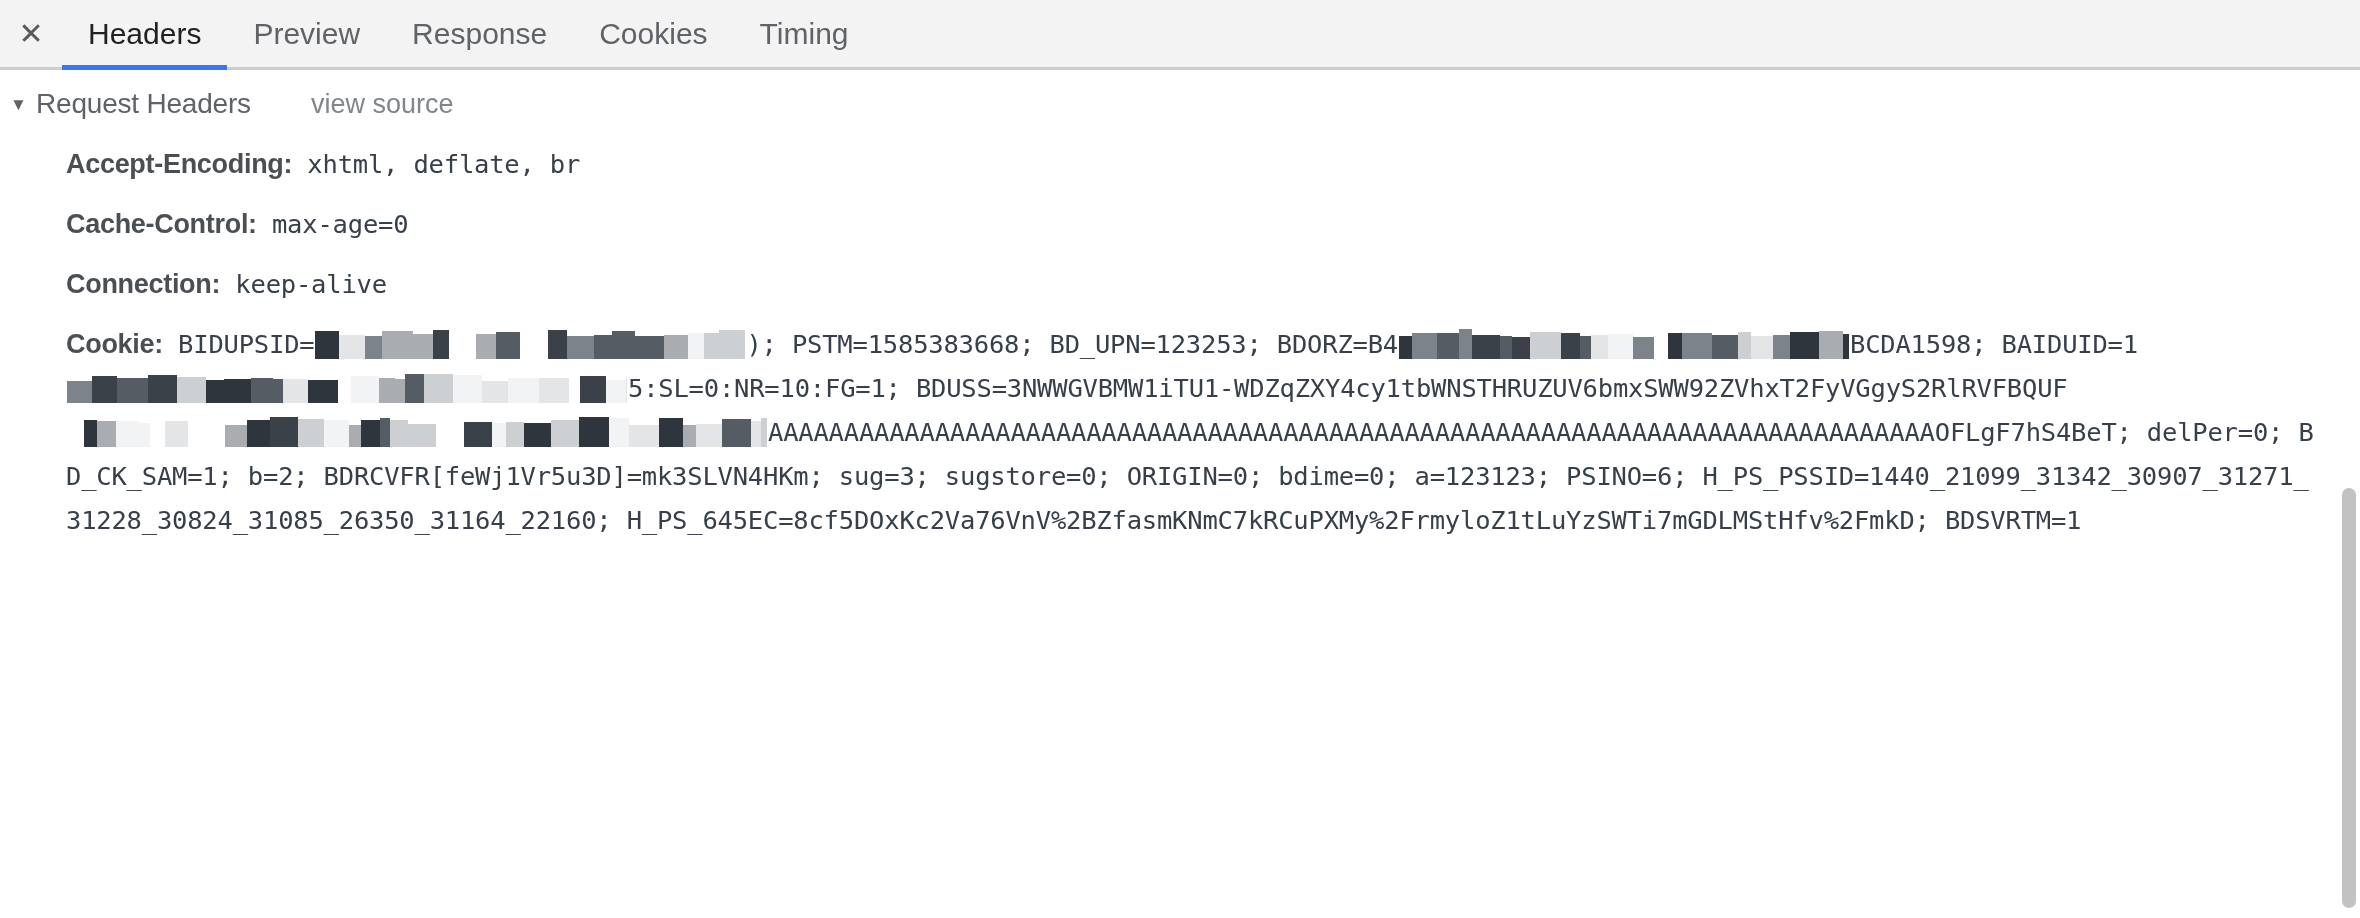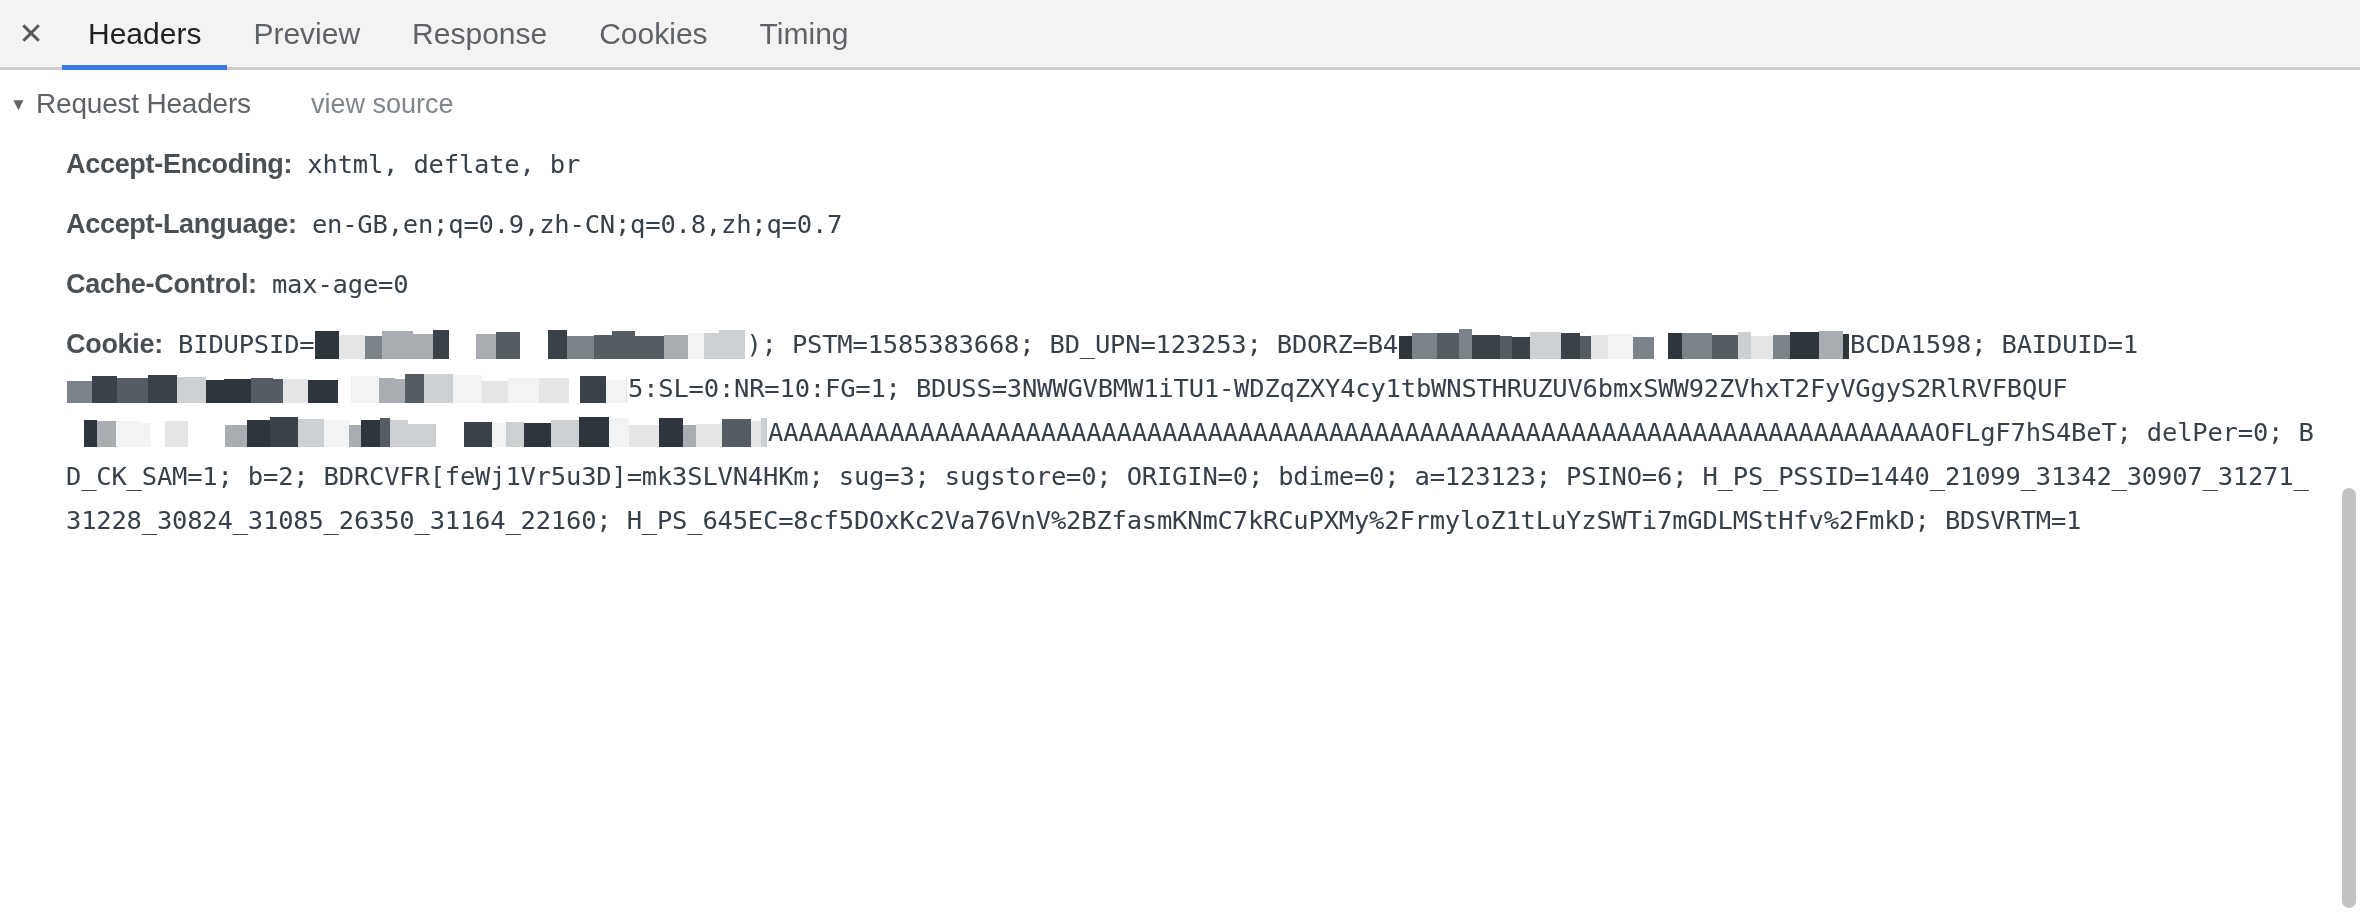--- a/index.html
+++ b/index.html
@@ -166,21 +166,21 @@
 <div id="panel">
 
   <div id="section-title-row">
     <span id="disclosure">▼</span>
     <span id="section-title">Request Headers</span>
     <span id="view-source">view source</span>
   </div>
 
   <div id="headers-list">
       <div class="header-row"><span class="hname">Accept-Encoding:</span><span class="hval"> xhtml, deflate, br</span></div>
-      <div class="header-row"><span class="hname">Accept-Language:</span><span class="hval"> en-GB,en;q=0.9,zh-CN;q=0.8,zh;q=0.7</span></div>
       <div class="header-row"><span class="hname">Cache-Control:</span><span class="hval"> max-age=0</span></div>
+      <div class="header-row"><span class="hname">Connection:</span><span class="hval"> keep-alive</span></div>
       <div class="header-row"><span class="hname">Cookie:</span><span class="hval"> <span>BIDUPSID=</span><span class="redact" style="width: 430px;"><i style="width: 24px; background: rgb(47, 53, 60); height: 28px; margin-top: 2px;"></i><i style="width: 12px; background: rgb(227, 229, 231); height: 24px; margin-top: 6px;"></i><i style="width: 14px; background: rgb(227, 229, 231); height: 24px; margin-top: 6px;"></i><i style="width: 17px; background: rgb(125, 131, 138); height: 23px; margin-top: 7px;"></i><i style="width: 31px; background: rgb(169, 173, 178); height: 28px; margin-top: 2px;"></i><i style="width: 20px; background: rgb(169, 173, 178); height: 25px; margin-top: 5px;"></i><i style="width: 16px; background: rgb(58, 65, 73); height: 29px; margin-top: 1px;"></i><i style="width: 27px; background: rgb(255, 255, 255); height: 27px; margin-top: 3px;"></i><i style="width: 20px; background: rgb(169, 173, 178); height: 25px; margin-top: 5px;"></i><i style="width: 24px; background: rgb(85, 92, 100); height: 27px; margin-top: 3px;"></i><i style="width: 28px; background: rgb(255, 255, 255); height: 30px; margin-top: 0px;"></i><i style="width: 19px; background: rgb(58, 65, 73); height: 29px; margin-top: 1px;"></i><i style="width: 27px; background: rgb(125, 131, 138); height: 23px; margin-top: 7px;"></i><i style="width: 18px; background: rgb(85, 92, 100); height: 24px; margin-top: 6px;"></i><i style="width: 23px; background: rgb(85, 92, 100); height: 28px; margin-top: 2px;"></i><i style="width: 29px; background: rgb(85, 92, 100); height: 23px; margin-top: 7px;"></i><i style="width: 24px; background: rgb(169, 173, 178); height: 24px; margin-top: 6px;"></i><i style="width: 16px; background: rgb(242, 243, 244); height: 26px; margin-top: 4px;"></i><i style="width: 15px; background: rgb(205, 208, 211); height: 26px; margin-top: 4px;"></i><i style="width: 26px; background: rgb(205, 208, 211); height: 29px; margin-top: 1px;"></i></span><span>); PSTM=1585383668; BD_UPN=123253; BDORZ=B4</span><span class="redact" style="width: 450px;"><i style="width: 13px; background: rgb(47, 53, 60); height: 23px; margin-top: 7px;"></i><i style="width: 25px; background: rgb(125, 131, 138); height: 26px; margin-top: 4px;"></i><i style="width: 22px; background: rgb(85, 92, 100); height: 26px; margin-top: 4px;"></i><i style="width: 13px; background: rgb(125, 131, 138); height: 30px; margin-top: 0px;"></i><i style="width: 28px; background: rgb(58, 65, 73); height: 24px; margin-top: 6px;"></i><i style="width: 12px; background: rgb(85, 92, 100); height: 23px; margin-top: 7px;"></i><i style="width: 18px; background: rgb(58, 65, 73); height: 22px; margin-top: 8px;"></i><i style="width: 31px; background: rgb(205, 208, 211); height: 27px; margin-top: 3px;"></i><i style="width: 19px; background: rgb(58, 65, 73); height: 26px; margin-top: 4px;"></i><i style="width: 11px; background: rgb(85, 92, 100); height: 23px; margin-top: 7px;"></i><i style="width: 17px; background: rgb(227, 229, 231); height: 24px; margin-top: 6px;"></i><i style="width: 25px; background: rgb(242, 243, 244); height: 25px; margin-top: 5px;"></i><i style="width: 21px; background: rgb(125, 131, 138); height: 22px; margin-top: 8px;"></i><i style="width: 14px; background: rgb(255, 255, 255); height: 29px; margin-top: 1px;"></i><i style="width: 14px; background: rgb(47, 53, 60); height: 26px; margin-top: 4px;"></i><i style="width: 30px; background: rgb(125, 131, 138); height: 26px; margin-top: 4px;"></i><i style="width: 26px; background: rgb(85, 92, 100); height: 24px; margin-top: 6px;"></i><i style="width: 13px; background: rgb(205, 208, 211); height: 27px; margin-top: 3px;"></i><i style="width: 22px; background: rgb(227, 229, 231); height: 23px; margin-top: 7px;"></i><i style="width: 17px; background: rgb(125, 131, 138); height: 24px; margin-top: 6px;"></i><i style="width: 29px; background: rgb(47, 53, 60); height: 27px; margin-top: 3px;"></i><i style="width: 24px; background: rgb(169, 173, 178); height: 28px; margin-top: 2px;"></i><i style="width: 6px; background: rgb(47, 53, 60); height: 25px; margin-top: 5px;"></i></span><span>BCDA1598; BAIDUID=1</span><span class="redact" style="width: 560px;"><i style="width: 25px; background: rgb(125, 131, 138); height: 22px; margin-top: 8px;"></i><i style="width: 25px; background: rgb(58, 65, 73); height: 27px; margin-top: 3px;"></i><i style="width: 31px; background: rgb(85, 92, 100); height: 25px; margin-top: 5px;"></i><i style="width: 29px; background: rgb(58, 65, 73); height: 28px; margin-top: 2px;"></i><i style="width: 29px; background: rgb(205, 208, 211); height: 26px; margin-top: 4px;"></i><i style="width: 18px; background: rgb(47, 53, 60); height: 23px; margin-top: 7px;"></i><i style="width: 27px; background: rgb(47, 53, 60); height: 24px; margin-top: 6px;"></i><i style="width: 22px; background: rgb(85, 92, 100); height: 25px; margin-top: 5px;"></i><i style="width: 10px; background: rgb(85, 92, 100); height: 24px; margin-top: 6px;"></i><i style="width: 25px; background: rgb(227, 229, 231); height: 24px; margin-top: 6px;"></i><i style="width: 30px; background: rgb(47, 53, 60); height: 23px; margin-top: 7px;"></i><i style="width: 13px; background: rgb(255, 255, 255); height: 25px; margin-top: 5px;"></i><i style="width: 28px; background: rgb(242, 243, 244); height: 27px; margin-top: 3px;"></i><i style="width: 16px; background: rgb(169, 173, 178); height: 25px; margin-top: 5px;"></i><i style="width: 10px; background: rgb(169, 173, 178); height: 24px; margin-top: 6px;"></i><i style="width: 19px; background: rgb(85, 92, 100); height: 29px; margin-top: 1px;"></i><i style="width: 29px; background: rgb(205, 208, 211); height: 29px; margin-top: 1px;"></i><i style="width: 29px; background: rgb(242, 243, 244); height: 28px; margin-top: 2px;"></i><i style="width: 26px; background: rgb(227, 229, 231); height: 22px; margin-top: 8px;"></i><i style="width: 31px; background: rgb(242, 243, 244); height: 25px; margin-top: 5px;"></i><i style="width: 30px; background: rgb(227, 229, 231); height: 25px; margin-top: 5px;"></i><i style="width: 11px; background: rgb(255, 255, 255); height: 27px; margin-top: 3px;"></i><i style="width: 26px; background: rgb(58, 65, 73); height: 27px; margin-top: 3px;"></i><i style="width: 20px; background: rgb(242, 243, 244); height: 23px; margin-top: 7px;"></i><i style="width: 1px; background: rgb(227, 229, 231); height: 26px; margin-top: 4px;"></i></span><span>5:SL=0:NR=10:FG=1; BDUSS=3NWWGVBMW1iTU1-WDZqZXY4cy1tbWNSTHRUZUV6bmxSWW92ZVhxT2FyVGgyS2RlRVFBQUF</span><span class="redact" style="width: 700px;"><i style="width: 17px; background: rgb(255, 255, 255); height: 24px; margin-top: 6px;"></i><i style="width: 13px; background: rgb(47, 53, 60); height: 27px; margin-top: 3px;"></i><i style="width: 19px; background: rgb(169, 173, 178); height: 26px; margin-top: 4px;"></i><i style="width: 23px; background: rgb(242, 243, 244); height: 26px; margin-top: 4px;"></i><i style="width: 11px; background: rgb(242, 243, 244); height: 24px; margin-top: 6px;"></i><i style="width: 15px; background: rgb(255, 255, 255); height: 26px; margin-top: 4px;"></i><i style="width: 23px; background: rgb(227, 229, 231); height: 26px; margin-top: 4px;"></i><i style="width: 20px; background: rgb(255, 255, 255); height: 22px; margin-top: 8px;"></i><i style="width: 17px; background: rgb(255, 255, 255); height: 28px; margin-top: 2px;"></i><i style="width: 22px; background: rgb(169, 173, 178); height: 22px; margin-top: 8px;"></i><i style="width: 23px; background: rgb(47, 53, 60); height: 27px; margin-top: 3px;"></i><i style="width: 28px; background: rgb(58, 65, 73); height: 30px; margin-top: 0px;"></i><i style="width: 26px; background: rgb(205, 208, 211); height: 28px; margin-top: 2px;"></i><i style="width: 25px; background: rgb(242, 243, 244); height: 27px; margin-top: 3px;"></i><i style="width: 12px; background: rgb(169, 173, 178); height: 22px; margin-top: 8px;"></i><i style="width: 19px; background: rgb(47, 53, 60); height: 27px; margin-top: 3px;"></i><i style="width: 10px; background: rgb(85, 92, 100); height: 29px; margin-top: 1px;"></i><i style="width: 18px; background: rgb(205, 208, 211); height: 27px; margin-top: 3px;"></i><i style="width: 28px; background: rgb(205, 208, 211); height: 23px; margin-top: 7px;"></i><i style="width: 28px; background: rgb(255, 255, 255); height: 24px; margin-top: 6px;"></i><i style="width: 28px; background: rgb(58, 65, 73); height: 25px; margin-top: 5px;"></i><i style="width: 14px; background: rgb(242, 243, 244); height: 24px; margin-top: 6px;"></i><i style="width: 18px; background: rgb(205, 208, 211); height: 25px; margin-top: 5px;"></i><i style="width: 27px; background: rgb(47, 53, 60); height: 24px; margin-top: 6px;"></i><i style="width: 28px; background: rgb(205, 208, 211); height: 27px; margin-top: 3px;"></i><i style="width: 30px; background: rgb(47, 53, 60); height: 30px; margin-top: 0px;"></i><i style="width: 20px; background: rgb(242, 243, 244); height: 29px; margin-top: 1px;"></i><i style="width: 30px; background: rgb(227, 229, 231); height: 22px; margin-top: 8px;"></i><i style="width: 24px; background: rgb(47, 53, 60); height: 29px; margin-top: 1px;"></i><i style="width: 13px; background: rgb(169, 173, 178); height: 22px; margin-top: 8px;"></i><i style="width: 26px; background: rgb(227, 229, 231); height: 23px; margin-top: 7px;"></i><i style="width: 29px; background: rgb(85, 92, 100); height: 28px; margin-top: 2px;"></i><i style="width: 10px; background: rgb(227, 229, 231); height: 26px; margin-top: 4px;"></i><i style="width: 6px; background: rgb(205, 208, 211); height: 29px; margin-top: 1px;"></i></span><span>AAAAAAAAAAAAAAAAAAAAAAAAAAAAAAAAAAAAAAAAAAAAAAAAAAAAAAAAAAAAAAAAAAAAAAAAAAAAAOFLgF7hS4BeT; delPer=0; BD_CK_SAM=1; b=2; BDRCVFR[feWj1Vr5u3D]=mk3SLVN4HKm; sug=3; sugstore=0; ORIGIN=0; bdime=0; a=123123; PSINO=6; H_PS_PSSID=1440_21099_31342_30907_31271_31228_30824_31085_26350_31164_22160; H_PS_645EC=8cf5DOxKc2Va76VnV%2BZfasmKNmC7kRCuPXMy%2FrmyloZ1tLuYzSWTi7mGDLMStHfv%2FmkD; BDSVRTM=1</span></span></div>
     </div>
 
   <div id="scrollbar-track">
     <div id="scrollbar-thumb" style="background: rgb(194, 194, 194);"></div>
   </div>
 </div>
 
 </body></html>

